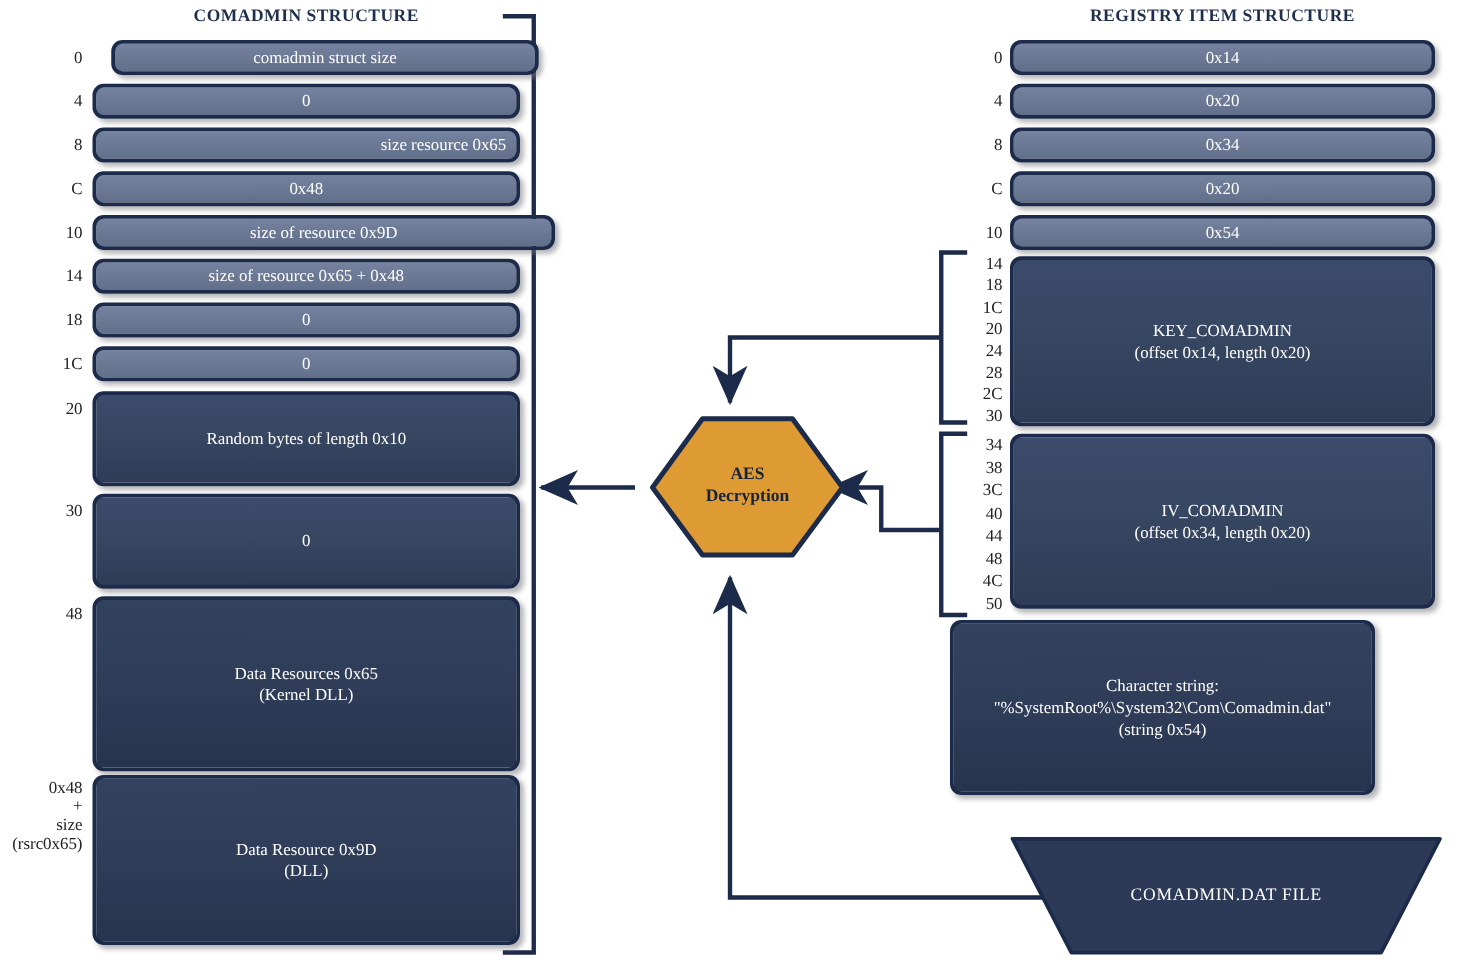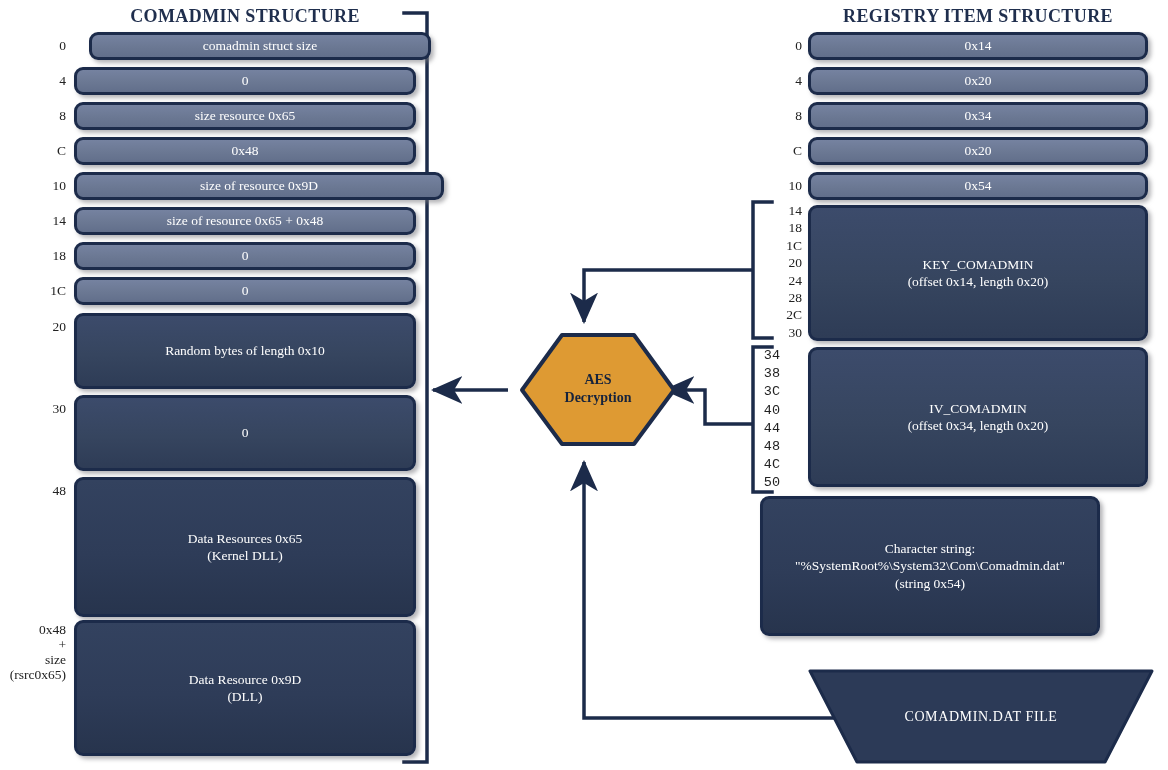--- a/index.html
+++ b/index.html
@@ -14,21 +14,21 @@
     background: #ffffff;
     font-family: "Liberation Serif", "DejaVu Serif", serif;
     overflow: hidden;
   }
 
   
   .col-title {
     position: absolute;
     font-family: "Liberation Serif", "DejaVu Serif", serif;
     font-weight: bold;
-    font-size: 18px;
+    font-size: 14px;
     letter-spacing: 0.4px;
     color: #1F2E4D;
     text-align: center;
     white-space: nowrap;
   }
 
   
   .mbox {
     position: absolute;
     box-sizing: border-box;
@@ -140,21 +140,21 @@
   <div class="mbox light" style="left:74px; top:32px; width:342px; height:28px;margin-left:15px;">
     <span class="inner">comadmin struct size</span>
   </div>
 
   <div class="off" style="left:30px; top:73px;  width:36px;">4</div>
   <div class="mbox light" style="left:74px; top:67px; width:342px; height:28px;">
     <span class="inner">0</span>
   </div>
 
   <div class="off" style="left:30px; top:108px; width:36px;">8</div>
-  <div class="mbox light" style="left:74px; top:102px; width:342px; height:28px;">
+  <div class="mbox light" style="left:74px; top:102px; width:342px; height:28px;justify-content:flex-end;">
     <span class="inner">size resource 0x65</span>
   </div>
 
   <div class="off" style="left:30px; top:143px; width:36px;">C</div>
   <div class="mbox light" style="left:74px; top:137px; width:342px; height:28px;">
     <span class="inner">0x48</span>
   </div>
 
   <div class="off" style="left:30px; top:178px; width:36px;">10</div>
   <div class="mbox light" style="left:74px; top:172px; width:370px; height:28px;">
@@ -242,21 +242,21 @@
     <div>2C</div>
     <div>30</div>
   </div>
   <div class="mbox dark" style="left:808px; top:205px; width:340px; height:136px;">
     <span class="inner">
       <span>KEY_COMADMIN</span><br>
       <span>(offset 0x14, length 0x20)</span>
     </span>
   </div>
 
-  <div class="off-stack" style="left:744px; top:347px; width:36px; line-height:18.2px;font-family:Liberation Mono, monospace;">
+  <div class="off-stack" style="left:766px; top:347px; width:36px; line-height:18.2px;">
     <div>34</div>
     <div>38</div>
     <div>3C</div>
     <div>40</div>
     <div>44</div>
     <div>48</div>
     <div>4C</div>
     <div>50</div>
   </div>
   <div class="mbox dark" style="left:808px; top:347px; width:340px; height:140px;">

